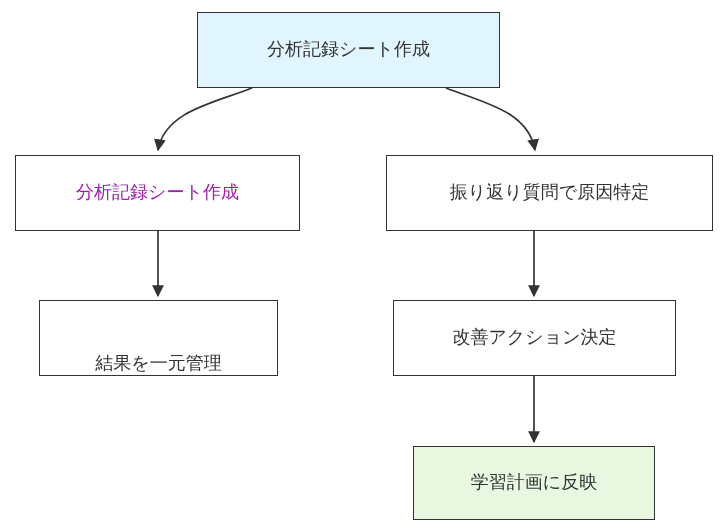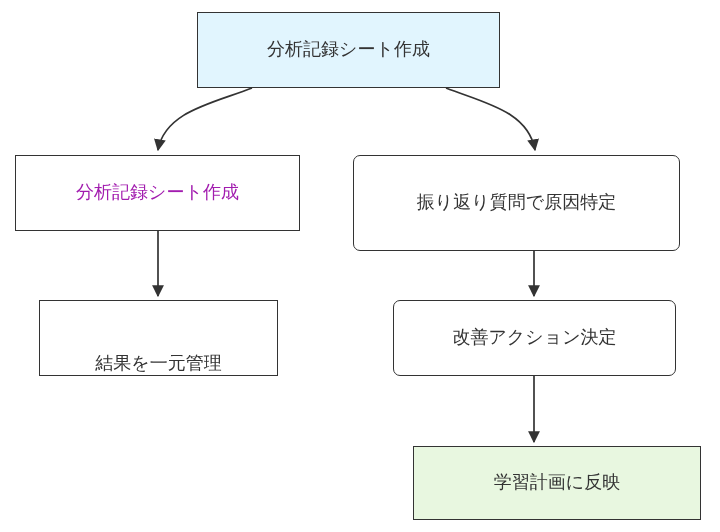--- a/index.html
+++ b/index.html
@@ -31,24 +31,24 @@
     display: flex;
     align-items: center;
     justify-content: center;
     text-align: center;
     font-size: 18px;
     color: #333333;
     line-height: 1.3;
   }
   .node-root   { left: 197px; top: 12px;  width: 303px; height: 76px; }
   .node-left1  { left: 15px;  top: 155px; width: 285px; height: 76px; }
-  .node-right1 { left: 353px; top: 155px; width: 327px; height: 96px; border-radius: 7px; }
+  .node-right1 { left: 386px; top: 155px; width: 327px; height: 76px; }
   .node-left2  { left: 39px;  top: 300px; width: 239px; height: 76px; align-items: flex-end; }
-  .node-right2 { left: 393px; top: 300px; width: 283px; height: 76px; border-radius: 7px; }
-  .node-right3 { left: 413px; top: 446px; width: 288px; height: 74px; }
+  .node-right2 { left: 393px; top: 300px; width: 283px; height: 76px; }
+  .node-right3 { left: 413px; top: 446px; width: 242px; height: 74px; }
   .edge {
     fill: none;
     stroke-width: 1.7px;
   }
 </style>
 </head>
 <body>
 
 <div class="canvas">
 

